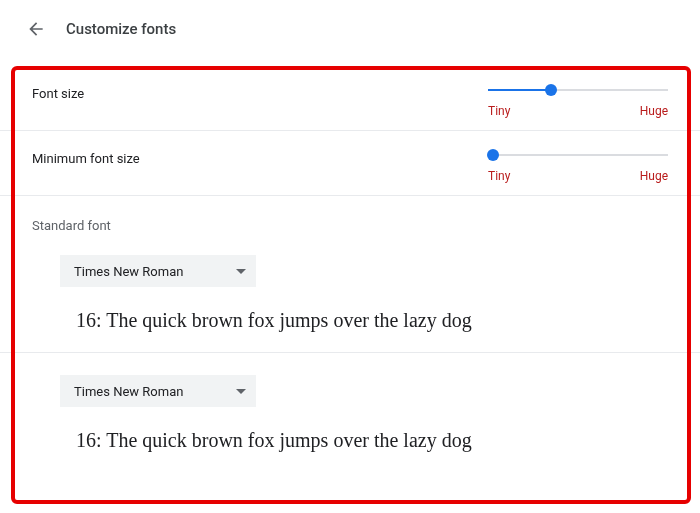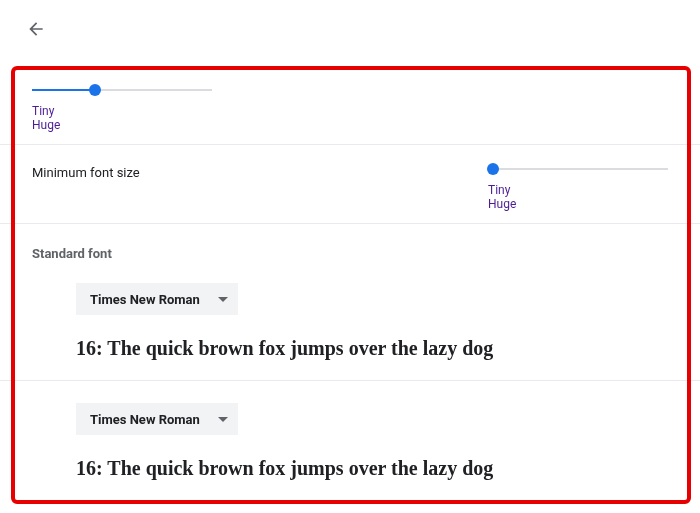--- a/index.html
+++ b/index.html
@@ -86,45 +86,43 @@
       width: 12px;
       height: 12px;
       border-radius: 50%;
       background: #1a73e8;
       transform: translateX(-50%);
     }
     .slider-labels {
       display: flex;
       justify-content: space-between;
       font-size: 12px;
-      color: #4c1d95;
-      flex-direction: column;
+      color: #b91c1c;
     }
     .section {
       padding: 22px 32px 14px 32px;
       border-bottom: 1px solid #e8eaed;
-      font-weight: bold;
     }
     .section-title {
       font-size: 13px;
       color: #5f6368;
       margin-bottom: 22px;
     }
     .dropdown {
       display: inline-flex;
       align-items: center;
       justify-content: space-between;
-      width: 162px;
+      width: 196px;
       height: 32px;
       background: #f1f3f4;
       padding: 0 10px 0 14px;
       font-size: 13px;
       color: #202124;
       cursor: pointer;
-      margin-left: 44px;
+      margin-left: 28px;
       margin-bottom: 22px;
     }
     .chevron {
       width: 0;
       height: 0;
       border-left: 5px solid transparent;
       border-right: 5px solid transparent;
       border-top: 5px solid #5f6368;
     }
     .preview {
@@ -136,25 +134,27 @@
     }
     .section.last { border-bottom: none; }
   </style>
 </head>
 <body>
 
 <div class="header">
   <svg class="back-icon" viewBox="0 0 24 24" fill="currentColor">
     <path d="M20 11H7.83l5.59-5.59L12 4l-8 8 8 8 1.41-1.41L7.83 13H20v-2z"></path>
   </svg>
+  <div class="page-title">Customize fonts</div>
 </div>
 
 <div class="content">
 
   <div class="row">
+    <div class="row-label">Font size</div>
     <div class="slider-area">
       <div class="slider-track">
         <div class="track-bg"></div>
         <div class="track-fill" id="fill1" style="width: 35%;"></div>
         <div class="thumb" id="thumb1" style="left: 35%;"></div>
       </div>
       <div class="slider-labels">
         <span>Tiny</span>
         <span>Huge</span>
       </div>

